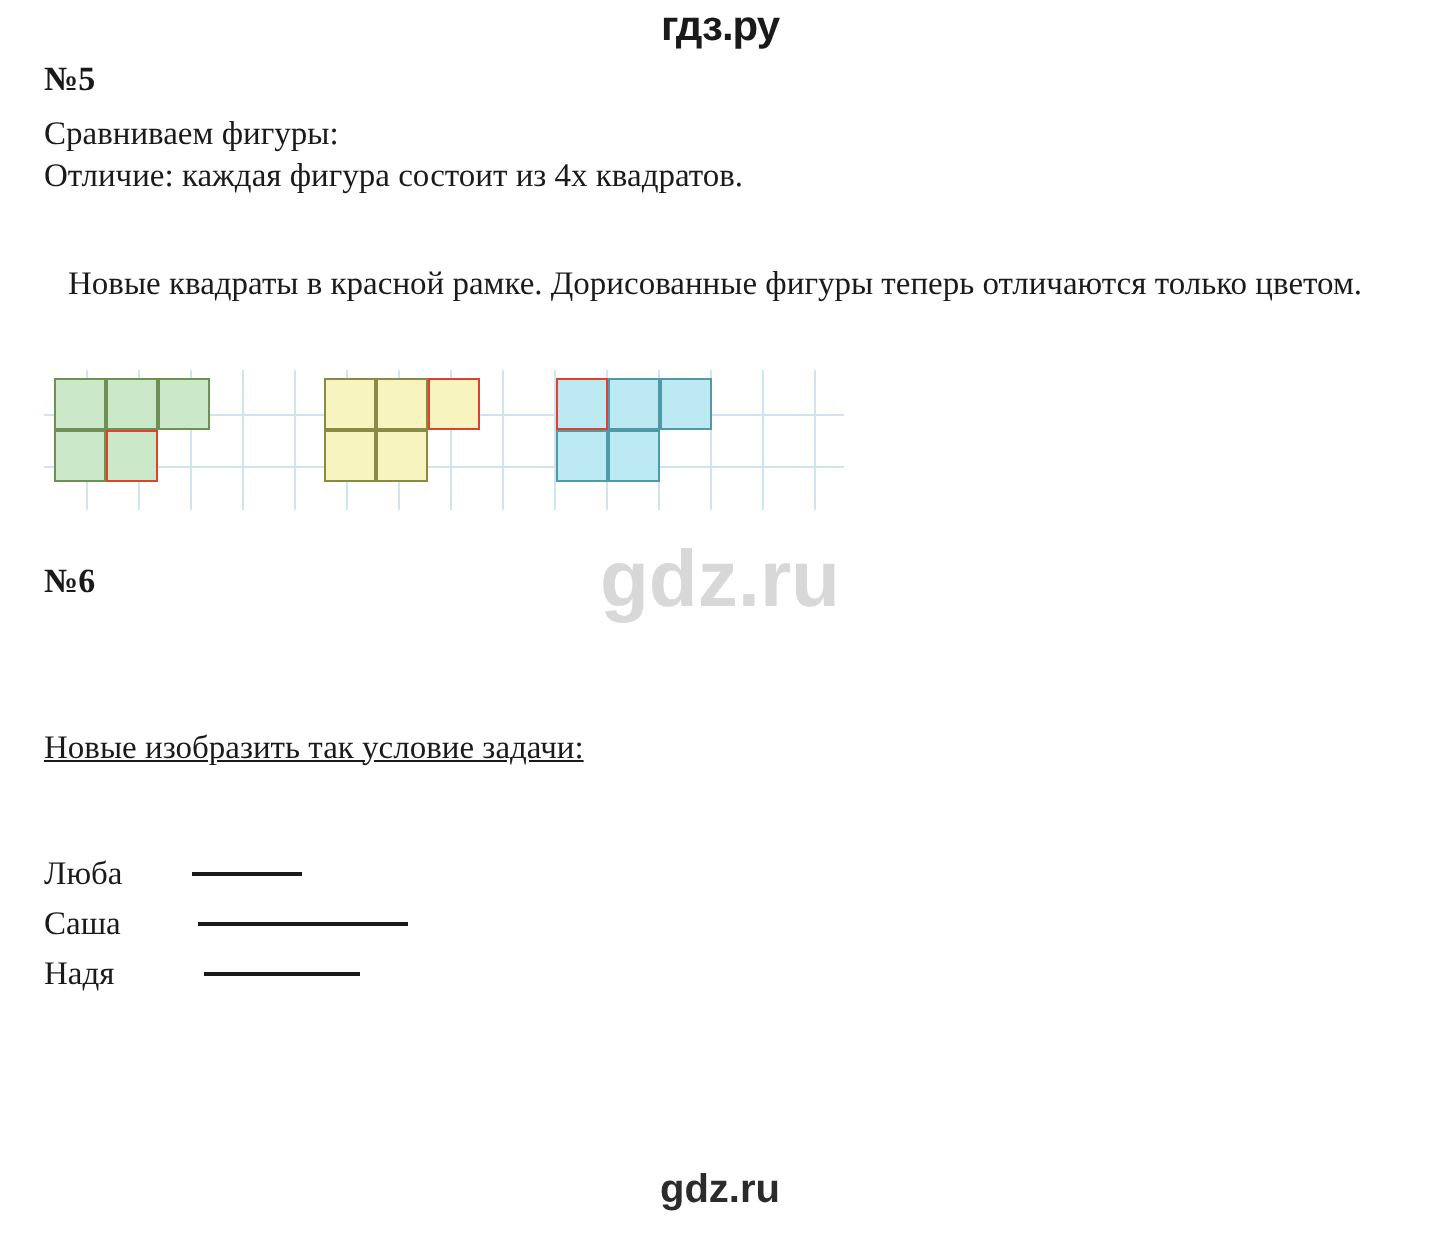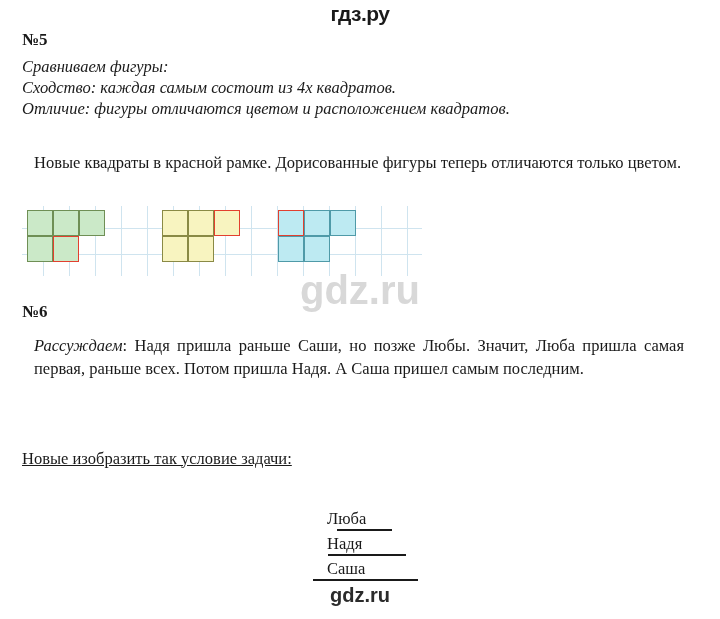--- a/index.html
+++ b/index.html
@@ -67,21 +67,20 @@
   .task-num {
     font-family: "Liberation Serif", serif;
     font-size: 17px;
     font-weight: bold;
     margin: 0 0 6px 0;
   }
   p.line {
     margin: 0;
     font-size: 16.5px;
     line-height: 21px;
-    font-style: italic;
   }
   .gap-md { height: 20px; }
   .gap-lg { height: 26px; }
   .para-just {
     text-align: justify;
     font-size: 16.5px;
     line-height: 23px;
     margin: 12px;
     width: 650px;
   }
@@ -121,21 +120,20 @@
   .sq.cyan { background: #bdeaf2; border-color: #4f9aa8; }
   .sq.redbox { border: 1.6px solid #e2402f; }
   
   .names {
     margin-top: 4px;
   }
   .name-row {
     display: flex;
     align-items: center;
     height: 25px;
-    flex-direction: column;
   }
   .name-label {
     width: 62px;
     font-size: 16.5px;
   }
   .seg {
     height: 0;
     border-top: 2px solid #1a1a1a;
     display: inline-block;
   }
@@ -148,22 +146,21 @@
   <div class="logo-top">
     <span>гдз.ру</span>
   </div>
 
   <div class="watermark">gdz.ru</div>
 
   <div class="content">
 
     <div class="task-num">№5</div>
     <p class="line">Сравниваем фигуры:</p>
-    <p class="line">Сходство: каждая самым состоит из 4х квадратов.</p>
-    <p class="line">Отличие: фигуры отличаются цветом и расположением квадратов.</p>
+    <p class="line">Отличие: каждая фигура состоит из 4х квадратов.</p>
 
     <div class="gap-md"></div>
 
     <p class="para-just">Новые квадраты в красной рамке. Дорисованные фигуры теперь отличаются только цветом.</p>
 
     <div class="gap-md"></div>
 
     <div class="figure-area">
       <div class="grid-bg"></div>
       <div id="figures-layer">
@@ -181,42 +178,41 @@
           <div class="sq cyan" style="left: 282px; top: 4px; background: rgb(189, 234, 242);"></div>
           <div class="sq cyan" style="left: 308px; top: 4px; background: rgb(189, 234, 242);"></div>
           <div class="sq cyan" style="left: 256px; top: 30px; background: rgb(189, 234, 242);"></div>
           <div class="sq cyan" style="left: 282px; top: 30px; background: rgb(189, 234, 242);"></div>
         </div>
     </div>
 
     <div class="gap-lg"></div>
 
     <div class="task-num">№6</div>
-    <p class="para-just"><span class="italic">Рассуждаем</span><span>: Надя пришла раньше Саши, но позже Любы. Значит, Люба пришла самая первая, раньше всех. Потом пришла Надя. А Саша пришел самым последним.</span></p>
 
     <div class="gap-md"></div>
 
 
     <div class="gap-md"></div>
 
     <p class="underlined">Новые изобразить так условие задачи:</p>
 
     <div class="gap-md"></div>
 
     <div class="names" id="names-layer">
         <div class="name-row">
           <div class="name-label">Люба</div>
           <span class="seg" style="width: 55px; margin-left: 12px;"></span>
         </div>
         <div class="name-row">
+          <div class="name-label">Саша</div>
+          <span class="seg" style="width: 105px; margin-left: 15px;"></span>
+        </div>
+        <div class="name-row">
           <div class="name-label">Надя</div>
           <span class="seg" style="width: 78px; margin-left: 18px;"></span>
         </div>
-        <div class="name-row">
-          <div class="name-label">Саша</div>
-          <span class="seg" style="width: 105px; margin-left: 15px;"></span>
-        </div>
       </div>
 
   </div>
 
   <div class="logo-bottom">gdz.ru</div>
 </div>
 
 </body></html>

